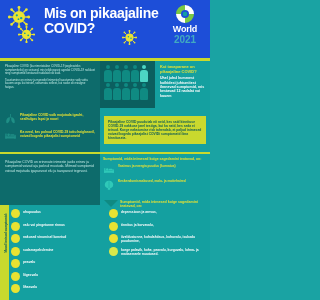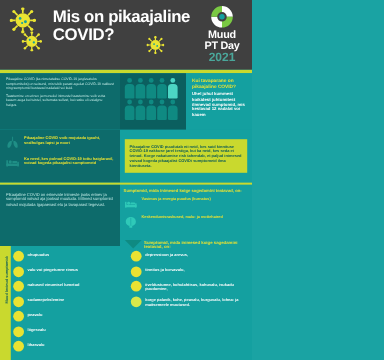--- a/index.html
+++ b/index.html
@@ -1,21 +1,21 @@
 <!DOCTYPE html>
 <html><head>
 <meta charset="utf-8">
 <style>
   html,body{margin:0;padding:0;}
   body{width:210px;height:300px;overflow:hidden;background:#1aa3a3;
        font-family:"Liberation Sans",sans-serif;-webkit-font-smoothing:none;}
   .page{position:relative;width:210px;height:300px;background:#14a0a0;}
 
   
-  .header{position:relative;height:58px;background:#404040;overflow:hidden;}
+  .header{position:relative;height:58px;background:#1d4ed8;overflow:hidden;}
   .vwrap{position:absolute;}
 
   .title{position:absolute;left:44px;top:6px;width:120px;color:#ffffff;
      font-size:14px;line-height:15px;font-weight:bold;letter-spacing:-0.3px;}
 
   .wpt{position:absolute;right:3px;top:4px;width:44px;text-align:center;color:#fff;}
   .wpt-logo{width:20px;height:20px;margin:0 auto 1px auto;position:relative;}
   .wpt-txt{font-size:9px;line-height:9px;font-weight:bold;letter-spacing:-0.2px;}
   .wpt-year{font-size:10px;line-height:11px;font-weight:bold;color:#4ec9b8;opacity:.75;text-align:center;}
 
@@ -182,22 +182,21 @@
     <div class="wpt">
       <div class="wpt-logo">
         <svg class="svgfull" viewBox="0 0 40 40">
           <path d="M20 2 A18 18 0 0 1 38 20 L28 20 A8 8 0 0 0 20 12 Z" fill="#ffffff"></path>
           <path d="M38 20 A18 18 0 0 1 20 38 L20 28 A8 8 0 0 0 28 20 Z" fill="#7ac943"></path>
           <path d="M20 38 A18 18 0 0 1 2 20 L12 20 A8 8 0 0 0 20 28 Z" fill="#ffffff"></path>
           <path d="M2 20 A18 18 0 0 1 20 2 L20 12 A8 8 0 0 0 12 20 Z" fill="#7ac943"></path>
           <circle cx="20" cy="20" r="4.5" fill="#14a0a0"></circle>
         </svg>
       </div>
-      <div class="wpt-txt">Muud</div>
-      <div class="wpt-txt">PT Day</div>
+      <div class="wpt-txt">World</div>
       <div class="wpt-year">2021</div>
     </div>
   </div>
 
   <div class="ybar"></div>
 
   <div class="row1">
 
     <div class="panelA">
       <p>Pikaajaline COVID (ka nimetatakse COVID-19 jarglevateks sumptomiteks) on seisund, mis tekib parast agedat COVID-19 nakkust ning sumptomid kestavad nadalaid voi kuid.</p>

